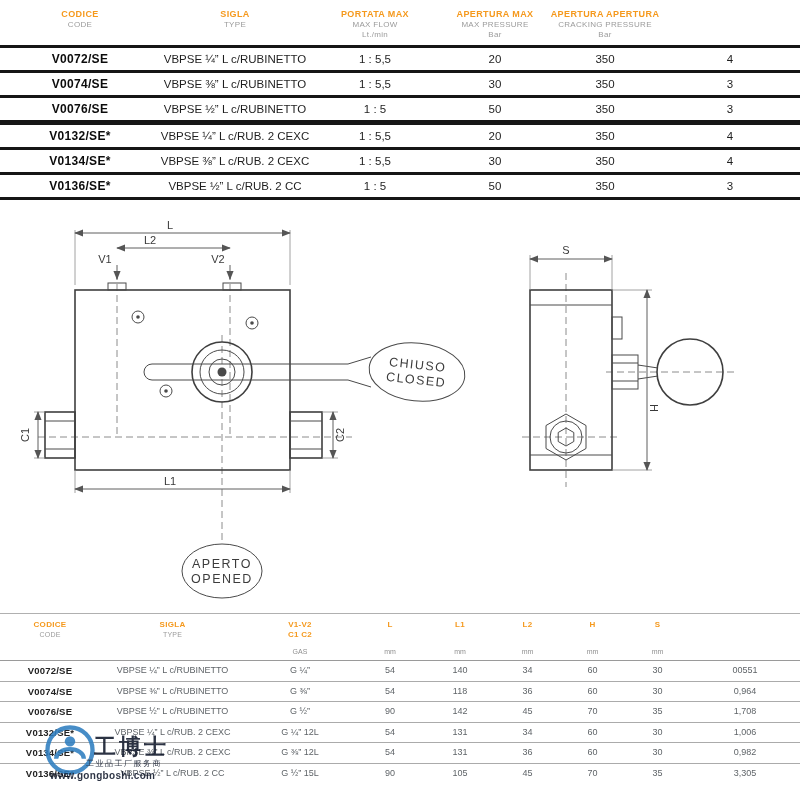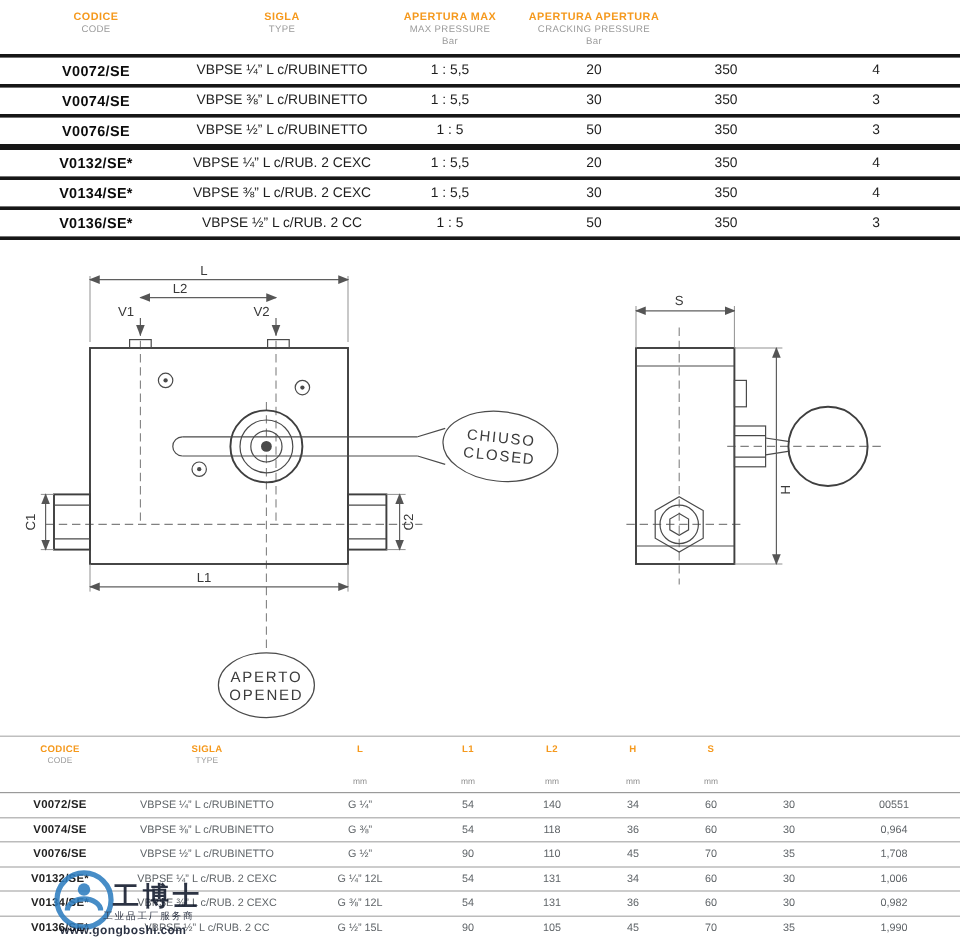--- a/index.html
+++ b/index.html
@@ -58,20 +58,25 @@
 
   <div class="top-table">
     <div class="cols6">
       <div class="tt-h">
         <div class="h1">CODICE</div>
         <div class="h2">CODE</div>
       </div>
       <div class="tt-h">
         <div class="h1">SIGLA</div>
         <div class="h2">TYPE</div>
+      </div>
+      <div class="tt-h">
+        <div class="h1">PORTATA MAX</div>
+        <div class="h2">MAX FLOW</div>
+        <div class="h2">Lt./min</div>
       </div>
       <div class="tt-h">
         <div class="h1">APERTURA MAX</div>
         <div class="h2">MAX PRESSURE</div>
         <div class="h2">Bar</div>
       </div>
       <div class="tt-h">
         <div class="h1">APERTURA APERTURA</div>
         <div class="h2">CRACKING PRESSURE</div>
         <div class="h2">Bar</div>
@@ -236,20 +241,25 @@
         <div class="h1">CODICE</div>
         <div class="h2">CODE</div>
         <div class="unit"></div>
       </div>
       <div class="bt-h">
         <div class="h1">SIGLA</div>
         <div class="h2">TYPE</div>
         <div class="unit"></div>
       </div>
       <div class="bt-h">
+        <div class="h1">V1-V2</div>
+        <div class="h1">C1 C2</div>
+        <div class="unit">GAS</div>
+      </div>
+      <div class="bt-h">
         <div class="h1">L</div>
         <div class="unit">mm</div>
       </div>
       <div class="bt-h">
         <div class="h1">L1</div>
         <div class="unit">mm</div>
       </div>
       <div class="bt-h">
         <div class="h1">L2</div>
         <div class="unit">mm</div>
@@ -284,21 +294,21 @@
       <div class="td">36</div>
       <div class="td">60</div>
       <div class="td">30</div>
       <div class="td">0,964</div>
     </div>
     <div class="bt-row cols9">
       <div class="td code">V0076/SE</div>
       <div class="td">VBPSE ½” L c/RUBINETTO</div>
       <div class="td">G ½”</div>
       <div class="td">90</div>
-      <div class="td">110</div>
+      <div class="td">142</div>
       <div class="td">45</div>
       <div class="td">70</div>
       <div class="td">35</div>
       <div class="td">1,708</div>
     </div>
     <div class="bt-row cols9">
       <div class="td code">V0132/SE*</div>
       <div class="td">VBPSE ¼” L c/RUB. 2 CEXC</div>
       <div class="td">G ¼” 12L</div>
       <div class="td">54</div>
@@ -321,21 +331,21 @@
     </div>
     <div class="bt-row cols9">
       <div class="td code">V0136/SE*</div>
       <div class="td">VBPSE ½” L c/RUB. 2 CC</div>
       <div class="td">G ½” 15L</div>
       <div class="td">90</div>
       <div class="td">105</div>
       <div class="td">45</div>
       <div class="td">70</div>
       <div class="td">35</div>
-      <div class="td">1,990</div>
+      <div class="td">3,305</div>
     </div>
   </div>
 
   <div class="watermark">
     <div class="wm-logo">
       <svg viewBox="0 0 60 60" width="52" height="52">
         <circle cx="30" cy="30" r="26" fill="none" stroke="#2E7EC0" stroke-width="5"></circle>
         <circle cx="30" cy="20" r="6" fill="#2E7EC0"></circle>
         <path d="M14,40 a16,11 0 0 1 32,0" fill="none" stroke="#2E7EC0" stroke-width="5"></path>
       </svg>

